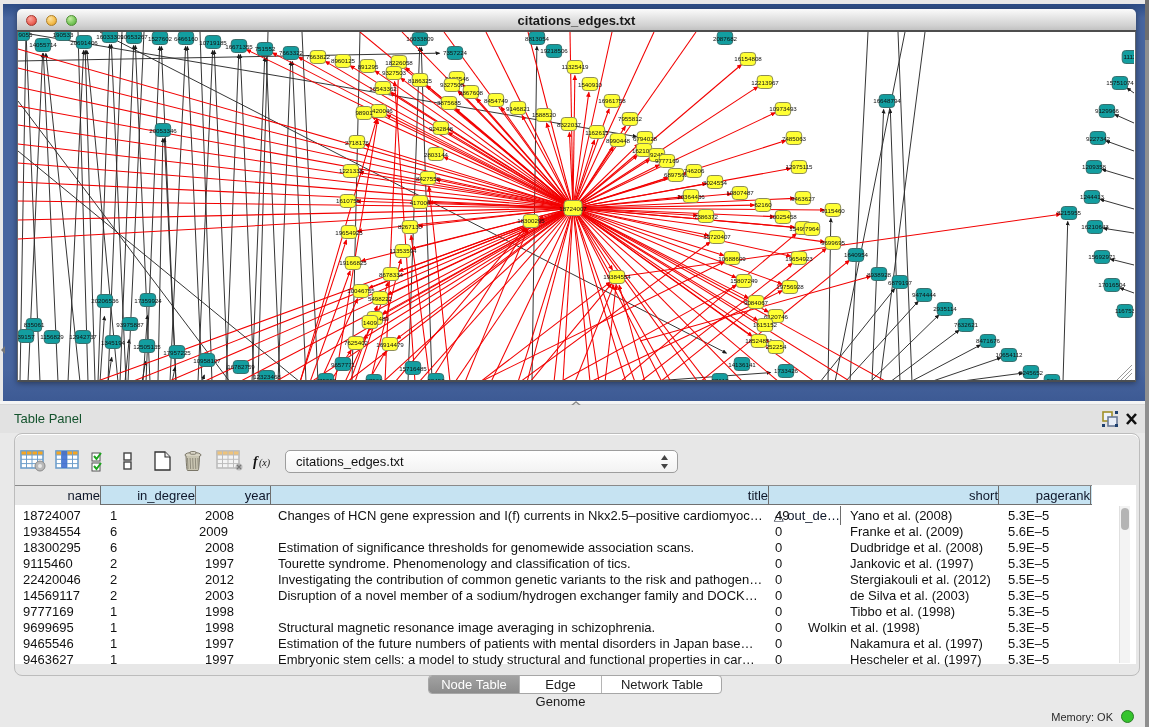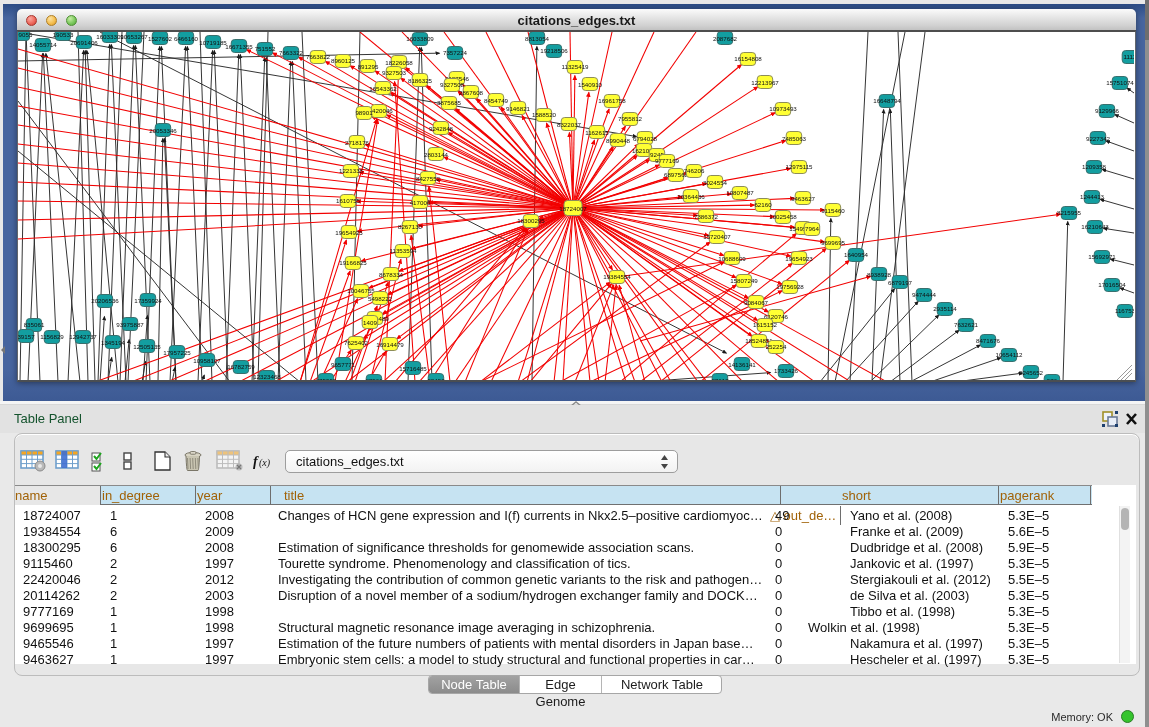--- a/index.html
+++ b/index.html
@@ -11,21 +11,21 @@
 .light{width:11px;height:11px;border-radius:50%;top:6px}
 #view{left:0px;top:22px;width:1119px;height:351px;background:#fff;overflow:hidden;border-left:1.5px solid #63676b;border-right:1.5px solid #63676b;border-bottom:2px solid #4a4e52;border-top:1px solid #4d4d4d}
 #tablepanel{left:0;top:401px;width:1145px;height:326px;background:#e9e9e9}
 #tpdivider{left:0;top:0;width:100%;height:4px;background:#f5f5f5;border-bottom:1px solid #d8d8d8}
 #tphead{left:0;top:4px;width:100%;height:28px;background:#e2e2e2}
 #tptitle{left:14px;top:10px;font-size:13px;color:#14532d}
 #container{left:14px;top:433px;width:1126px;height:243px;background:#e7e7e7;border:1px solid #bcbcbc;border-radius:8px;box-shadow:inset 0 1px 0 #fff}
 #combo{left:285px;top:450px;width:393px;height:23px;background:linear-gradient(#fff,#f2f2f2);border:1px solid #9d9d9d;border-radius:5px;font-size:13px;color:#111;line-height:21px;padding-left:10px}
 #tablewrap{left:15px;top:485px;width:1121px;height:179px;background:#fff}
 .thead{position:absolute;left:0;top:0;width:1077px;height:20px;background:#c6e3f2;border-top:1px solid #8a8a8a;border-bottom:1px solid #707070}
-.th{position:absolute;top:0;height:19px;border-right:1px solid #6e6e6e;text-align:left;font-size:13px;color:#a16207;line-height:19px}
+.th{position:absolute;top:0;height:19px;border-right:1px solid #6e6e6e;text-align:right;font-size:13px;color:#0f172a;line-height:19px}
 .tr{position:absolute;left:0;width:1077px;height:16px}
 .td{position:absolute;top:0;height:16px;font-size:13px;color:#111;line-height:15px;white-space:nowrap;overflow:hidden}
 #vsb{left:1119px;top:506px;width:11px;height:157px;background:#f3f3f3;border-left:1px solid #e0e0e0}
 #vsbthumb{left:1120.5px;top:508px;width:8px;height:22px;background:#b4b4b4;border-radius:4px}
 #tabs{left:428px;top:675px;width:294px;height:19px;border:1px solid #a6a6a6;border-radius:4px;background:#fff;font-size:13px}
 .seg{position:absolute;top:0;height:17px;line-height:17px;text-align:center;color:#1c1c1c}
 #memory{right:36px;top:711px;font-size:11px;color:#2a2a2a}
 #memdot{left:1121px;top:710px;width:13px;height:13px;border-radius:50%;background:#35c42d;border:1.5px solid #2a7d26}
 #rstrip{left:1145px;top:0;width:4px;height:727px;background:#8f8f8f}
 #rstriptop{left:1145px;top:0;width:4px;height:40px;background:#6e6e6e}
@@ -637,38 +637,38 @@
   <svg class="abs" style="right:8px;top:4px" width="9" height="14">
         <path d="M4.5 0 L8 5 H1 z" fill="#444"></path>
         <path d="M4.5 14 L1 9 H8 z" fill="#444"></path>
       </svg>
 </div>
 <div class="abs" id="tablewrap">
       <div class="thead">
         <div class="th" style="left:0px;width:86px;background:#e7e7e7;">name</div>
         <div class="th" style="left:87px;width:94px;">in_degree</div>
         <div class="th" style="left:182px;width:74px;">year</div>
-        <div class="th" style="left:257px;width:497px;margin-left:12px;">title</div>
+        <div class="th" style="left:257px;width:497px;">title</div>
         <div class="th" style="left:755px;width:71px;margin-top:20px;">△ out_de…</div>
         <div class="th" style="left:827px;width:157px;">short</div>
         <div class="th" style="left:985px;width:91px;">pagerank</div>
       </div>
       <div class="tr" style="top:23px">
         <div class="td" style="left:8px;width:79px">18724007</div>
         <div class="td" style="left:95px;width:87px">1</div>
         <div class="td" style="left:190px;width:67px">2008</div>
         <div class="td" style="left:263px;width:492px">Changes of HCN gene expression and I(f) currents in Nkx2.5–positive cardiomyoc…</div>
         <div class="td" style="left:760px;width:67px">49</div>
         <div class="td" style="left:835px;width:150px">Yano et al. (2008)</div>
         <div class="td" style="left:993px;width:84px">5.3E–5</div>
       </div>
       <div class="tr" style="top:39px">
         <div class="td" style="left:8px;width:79px">19384554</div>
         <div class="td" style="left:95px;width:87px">6</div>
-        <div class="td" style="left:190px;width:67px">2009</div>
+        <div class="td" style="left:184px;width:67px">2009</div>
         <div class="td" style="left:760px;width:67px">0</div>
         <div class="td" style="left:835px;width:150px">Franke et al. (2009)</div>
         <div class="td" style="left:993px;width:84px">5.6E–5</div>
       </div>
       <div class="tr" style="top:55px">
         <div class="td" style="left:8px;width:79px">18300295</div>
         <div class="td" style="left:95px;width:87px">6</div>
         <div class="td" style="left:190px;width:67px">2008</div>
         <div class="td" style="left:263px;width:492px">Estimation of significance thresholds for genomewide association scans.</div>
         <div class="td" style="left:760px;width:67px">0</div>
@@ -687,21 +687,21 @@
       <div class="tr" style="top:87px">
         <div class="td" style="left:8px;width:79px">22420046</div>
         <div class="td" style="left:95px;width:87px">2</div>
         <div class="td" style="left:190px;width:67px">2012</div>
         <div class="td" style="left:263px;width:492px">Investigating the contribution of common genetic variants to the risk and pathogen…</div>
         <div class="td" style="left:760px;width:67px">0</div>
         <div class="td" style="left:835px;width:150px">Stergiakouli et al. (2012)</div>
         <div class="td" style="left:993px;width:84px">5.5E–5</div>
       </div>
       <div class="tr" style="top:103px">
-        <div class="td" style="left:8px;width:79px">20114262</div>
+        <div class="td" style="left:8px;width:79px">14569117</div>
         <div class="td" style="left:95px;width:87px">2</div>
         <div class="td" style="left:190px;width:67px">2003</div>
         <div class="td" style="left:263px;width:492px">Disruption of a novel member of a sodium/hydrogen exchanger family and DOCK…</div>
         <div class="td" style="left:760px;width:67px">0</div>
         <div class="td" style="left:835px;width:150px">de Silva et al. (2003)</div>
         <div class="td" style="left:993px;width:84px">5.3E–5</div>
       </div>
       <div class="tr" style="top:119px">
         <div class="td" style="left:8px;width:79px">9777169</div>
         <div class="td" style="left:95px;width:87px">1</div>

